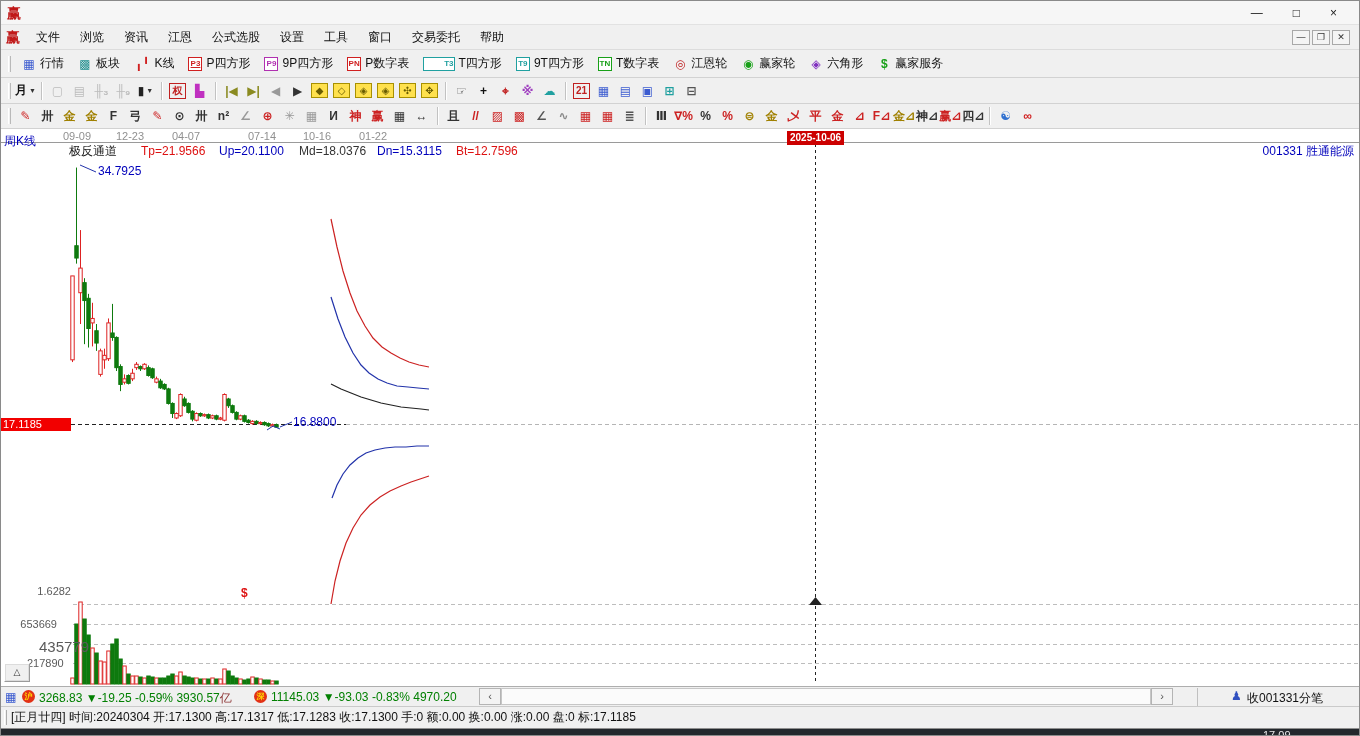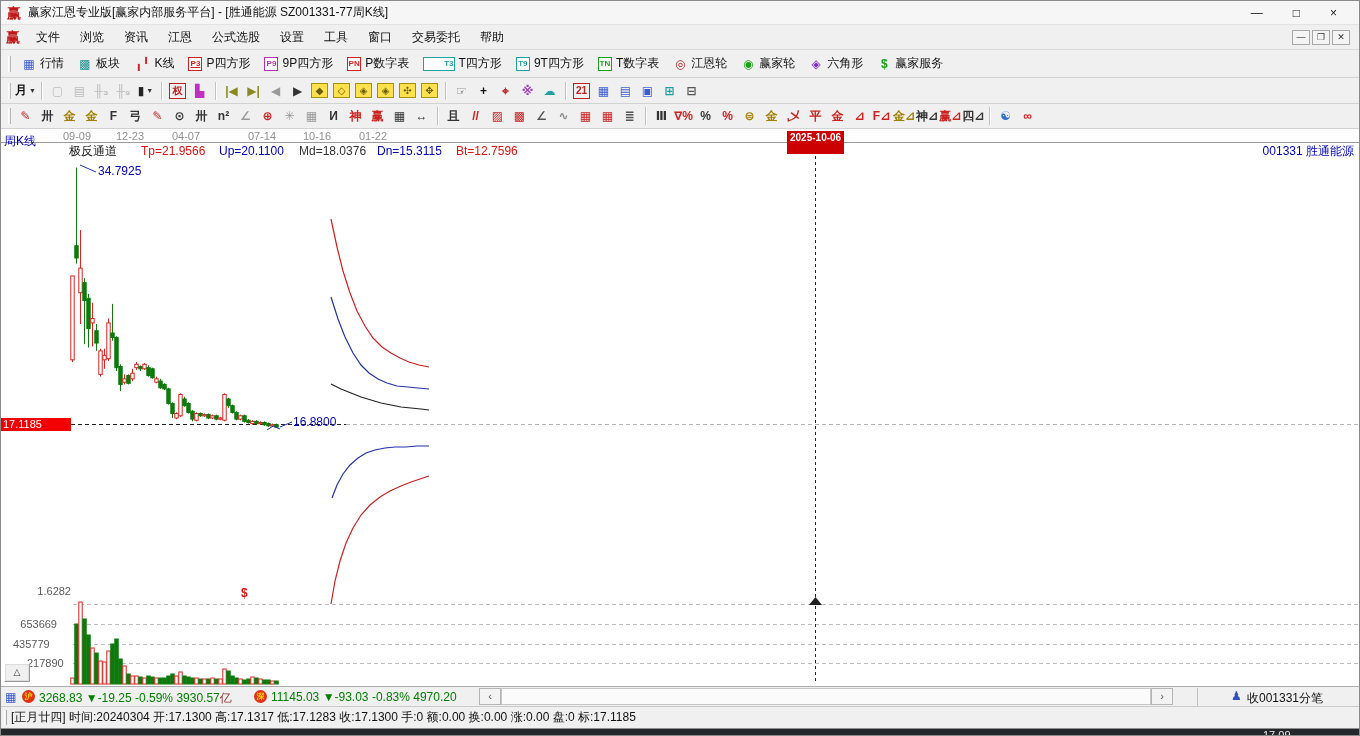--- a/index.html
+++ b/index.html
@@ -24,40 +24,39 @@
   .tb-badge{min-width:14px;height:14px;border:1px solid transparent;font-size:8px;font-weight:bold;display:flex;align-items:center;justify-content:center;background:#fff}
   .icon-btn{min-width:21px;height:20px;display:flex;align-items:center;justify-content:center;font-size:12px;font-weight:bold;position:relative;white-space:nowrap}
   .icon-btn.boxed{border:1px solid currentColor;height:16px;min-width:17px;font-size:10px;margin:0 2px}
   .icon-btn.diamond{color:#111;background:#ffe14d;border:1px solid #a89000;min-width:17px;height:15px;font-size:10px;margin:0 2px}
   .caret{font-size:7px;color:#333;margin-left:2px}
   .tb-sep{width:1px;height:18px;background:#c2c2c2;box-shadow:1px 0 0 #fff;margin:0 4px}
   .chart{position:relative;height:558px;background:#fff;border-bottom:1px solid #aeaeae}
   .chart svg{position:absolute;left:0;top:0}
   .cl{position:absolute;white-space:nowrap;line-height:1.15}
   .lbl-blue{color:#0000bb}.lbl-red{color:#dd1111}.lbl-gray{color:#909090}.lbl-dim{color:#5a5a5a}
-  .date-badge{background:#cc0000;color:#fff;font-size:10px;padding:0 3px;height:23px;line-height:13px;font-weight:bold}
+  .date-badge{background:#cc0000;color:#fff;font-size:10px;padding:0 3px;height:14px;line-height:13px;font-weight:bold}
   .price-badge{background:#f20000;color:#fff;font-size:11px;width:70px;height:13px;line-height:13px;padding-left:2px}
   .collapse-btn{position:absolute;left:3px;top:534px;width:26px;height:19px;background:#f0f0f0;border:1px solid #9a9a9a;border-top-color:#fff;border-left-color:#fff;box-shadow:0 0 0 1px #dcdcdc inset;text-align:center;font-size:9px;color:#333;line-height:17px}
   .quote-row{position:relative;height:20px;background:#f0f0f0;border-bottom:1px solid #cacaca;font-size:12px}
   .q-abs{position:absolute;white-space:nowrap}
   .q-circle{width:13px;height:13px;border-radius:50%;background:#e23015;color:#ffd800;font-size:8px;text-align:center;line-height:13px;font-weight:bold}
   .q-green{color:#028002}
   .q-yi{color:#8a3030}
   .sb-btn{position:absolute;top:1px;width:22px;height:17px;background:#f3f3f3;border:1px solid #b4b4b4;text-align:center;line-height:15px;color:#555;font-size:11px}
   .sb-track{position:absolute;top:1px;height:17px;background:#fbfbfb;border:1px solid #c6c6c6}
   .info-bar{height:22px;background:#f0f0f0;display:flex;align-items:center;border-bottom:1px solid #8f8f8f;color:#111}
   .info-grip{width:3px;height:15px;border-left:1px solid #fff;border-right:1px solid #aaa;margin:0 4px 0 3px}
   .bottom-strip{height:8px;background:#23272c;position:relative;overflow:hidden;color:#e8e8e8;font-size:11px}
 </style>
 </head>
 <body>
 
 <div class="titlebar">
   <span class="logo">赢</span>
-  <span class="title-text">赢家江恩专业版[赢家内部服务平台] - [胜通能源  SZ001331-77周K线]</span>
   <span class="win-btns">
     <span>—</span>
     <span>□</span>
     <span>×</span>
   </span>
 </div>
 
 <div class="menubar">
   <span class="logo">赢</span>
   <span id="menu-items" style="display:flex">
@@ -425,21 +424,21 @@
 
   <span class="cl lbl-blue" style="left:97px;top:36px">34.7925</span>
   <span class="cl date-badge" style="left:786px;top:2px">2025-10-06</span>
   <span class="cl lbl-blue" style="right:5px;top:16px">001331  胜通能源</span>
 
   <span class="cl price-badge" style="left:0;top:289px">17.1185</span>
   <span class="cl lbl-blue" style="left:292px;top:287px">16.8800</span>
 
   <span class="cl lbl-dim" style="left:30px;top:456px;width:40px;text-align:right;font-size:11px">1.6282</span>
   <span class="cl lbl-dim" style="left:12px;top:489px;width:44px;text-align:right;font-size:11px">653669</span>
-  <span class="cl lbl-dim" style="left:12px;top:509px;width:44px;text-align:left;font-size:11px">435779</span>
+  <span class="cl lbl-dim" style="left:38px;top:509px;width:44px;text-align:left;font-size:15px">435779</span>
   <span class="cl lbl-dim" style="left:26px;top:528px;width:44px;text-align:left;font-size:11px">217890</span>
   <span class="cl lbl-red" style="left:240px;top:458px;font-weight:bold">$</span>
 
   <span class="collapse-btn">△</span>
 </div>
 
 <div class="quote-row">
   <span class="q-abs" style="left:4px;top:3px;color:#3b5bd0;font-weight:bold">▦</span>
   <span class="q-abs q-circle" style="left:21px;top:3px">沪</span>
   <span class="q-abs q-green" style="left:38px;top:3px">

